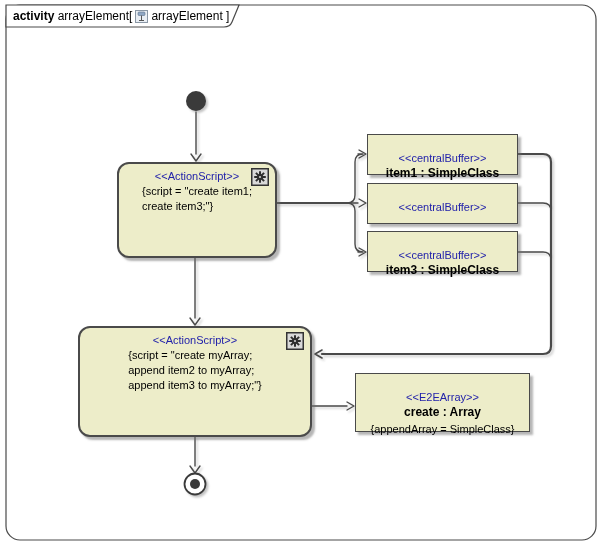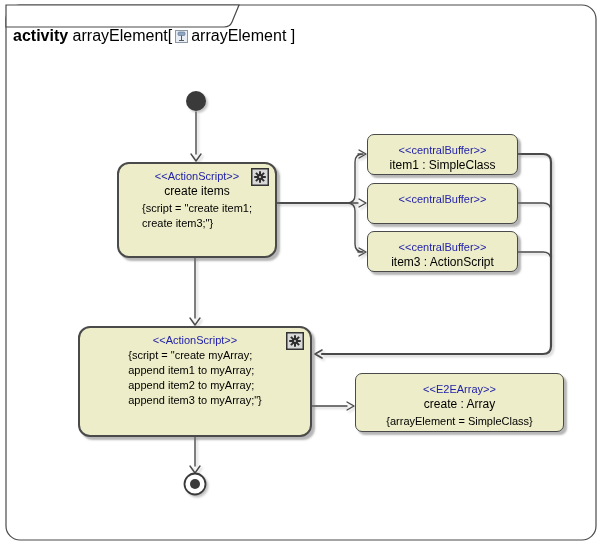--- a/index.html
+++ b/index.html
@@ -3,31 +3,31 @@
 <meta charset="utf-8">
 <style>
   html,body{margin:0;padding:0;background:#ffffff;}
   body{font-family:"Liberation Sans","DejaVu Sans",sans-serif;color:#000;}
   .canvas{position:relative;width:605px;height:555px;background:#fff;overflow:hidden;}
   svg.layer{position:absolute;left:0;top:0;width:605px;height:555px;}
   .edges{filter:drop-shadow(2px 2px 1px rgba(120,120,120,0.35));}
   .nodesvg{filter:drop-shadow(2px 2px 1px rgba(120,120,120,0.45));}
 
   .frame-title{position:absolute;left:13px;top:9px;display:flex;align-items:center;
-    font-size:16px;line-height:14px;white-space:pre;margin-top:20px;}
+    font-size:12px;line-height:14px;white-space:pre;}
   .frame-title .kw{font-weight:bold;}
   .tab-icon{display:inline-flex;margin:0 3px;}
 
   .node{position:absolute;background:#EDEDC9;border:1.5px solid #4A4A4A;
     box-shadow:3px 3px 2px rgba(110,110,110,0.5);box-sizing:border-box;
     text-align:center;}
   .node.action{border-radius:12px;border-width:2px;padding-top:5px;}
-  .node.object{border-radius:7px;padding-top:8px;}
+  .node.object{border-radius:0;padding-top:16px;}
   .stereo{font-size:11px;line-height:14px;color:#2222AA;}
-  .nname{font-size:12px;line-height:17px;font-weight:normal;}
+  .nname{font-size:12px;line-height:17px;font-weight:bold;}
   .nbody{font-size:11px;line-height:15px;margin-top:1px;}
   .nbody .inner{display:inline-block;text-align:left;}
   .gear{position:absolute;top:4px;right:6px;width:18px;height:18px;}
 </style>
 </head>
 <body>
 
 <div class="canvas">
 
   <svg class="layer">
@@ -72,21 +72,20 @@
 
   <div class="frame-title"><span class="kw">activity</span><span> arrayElement[</span><span class="tab-icon"><svg width="13" height="13" viewBox="0 0 13 13">
           <rect x="0.5" y="0.5" width="12" height="12" fill="#e9eef4" stroke="#8a97a5"></rect>
           <rect x="3" y="2" width="7" height="3.5" rx="1" fill="#8fa7c4" stroke="#5a708c" stroke-width="0.6"></rect>
           <line x1="6.5" y1="5.5" x2="6.5" y2="10.5" stroke="#555" stroke-width="1"></line>
           <line x1="4" y1="10.5" x2="9" y2="10.5" stroke="#555" stroke-width="1"></line>
         </svg></span><span>arrayElement</span><span> ]</span></div>
 
   <div class="node action" style="left:117px;top:162px;width:160px;height:96px;">
     <div class="stereo">&lt;&lt;ActionScript&gt;&gt;</div>
-    <div class="nname">create items</div>
     <div class="nbody"><div class="inner">
       <div>{script = "create item1;</div>
       <div>create item3;"}</div>
     </div></div>
     <span class="gear"><svg width="18" height="18" viewBox="0 0 18 18">
           <rect x="0.75" y="0.75" width="16.5" height="16.5" fill="#d9d9d9" stroke="#333" stroke-width="1.5"></rect>
           <g stroke="#2e2e2e" stroke-width="2">
             <line x1="12" y1="9" x2="14.8" y2="9"></line>
             <line x1="11.12" y1="11.12" x2="13.1" y2="13.1"></line>
             <line x1="9" y1="12" x2="9" y2="14.8"></line>
@@ -103,49 +102,48 @@
 
   <div class="node object" style="left:367px;top:134px;width:151px;height:41px;">
     <div class="stereo">&lt;&lt;centralBuffer&gt;&gt;</div>
     <div class="nname">item1 : SimpleClass</div>
   </div>
   <div class="node object" style="left:367px;top:183px;width:151px;height:41px;">
     <div class="stereo">&lt;&lt;centralBuffer&gt;&gt;</div>
   </div>
   <div class="node object" style="left:367px;top:231px;width:151px;height:41px;">
     <div class="stereo">&lt;&lt;centralBuffer&gt;&gt;</div>
-    <div class="nname">item3 : ActionScript</div>
+    <div class="nname">item3 : SimpleClass</div>
   </div>
 
   <div class="node action" style="left:78px;top:326px;width:234px;height:111px;">
     <div class="stereo">&lt;&lt;ActionScript&gt;&gt;</div>
     <div class="nbody"><div class="inner">
       <div>{script = "create myArray;</div>
-      <div>append item1 to myArray;</div>
       <div>append item2 to myArray;</div>
       <div>append item3 to myArray;"}</div>
     </div></div>
     <span class="gear"><svg width="18" height="18" viewBox="0 0 18 18">
           <rect x="0.75" y="0.75" width="16.5" height="16.5" fill="#d9d9d9" stroke="#333" stroke-width="1.5"></rect>
           <g stroke="#2e2e2e" stroke-width="2">
             <line x1="12" y1="9" x2="14.8" y2="9"></line>
             <line x1="11.12" y1="11.12" x2="13.1" y2="13.1"></line>
             <line x1="9" y1="12" x2="9" y2="14.8"></line>
             <line x1="6.88" y1="11.12" x2="4.9" y2="13.1"></line>
             <line x1="6" y1="9" x2="3.2" y2="9"></line>
             <line x1="6.88" y1="6.88" x2="4.9" y2="4.9"></line>
             <line x1="9" y1="6" x2="9" y2="3.2"></line>
             <line x1="11.12" y1="6.88" x2="13.1" y2="4.9"></line>
           </g>
           <circle cx="9" cy="9" r="3.2" fill="#2e2e2e"></circle>
           <circle cx="9" cy="9" r="1.1" fill="#cfcfcf"></circle>
         </svg></span>
   </div>
 
-  <div class="node object" style="left:355px;top:373px;width:209px;height:59px;">
+  <div class="node object" style="left:355px;top:373px;width:175px;height:59px;">
     <div class="stereo">&lt;&lt;E2EArray&gt;&gt;</div>
     <div class="nname">create : Array</div>
     <div class="nbody">
-      <div>{arrayElement = SimpleClass}</div>
+      <div>{appendArray = SimpleClass}</div>
     </div>
   </div>
 
 </div>
 
 </body></html>

